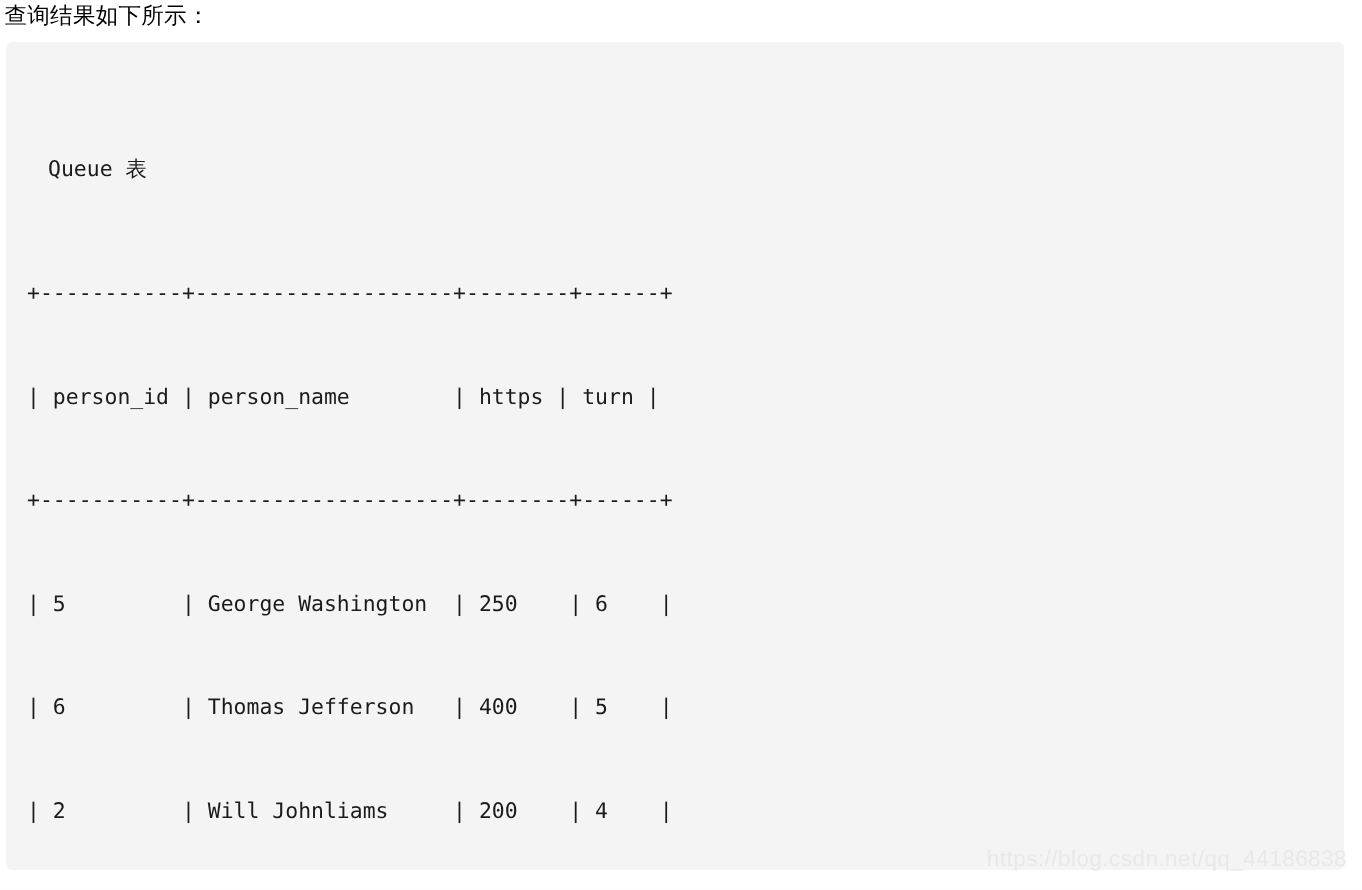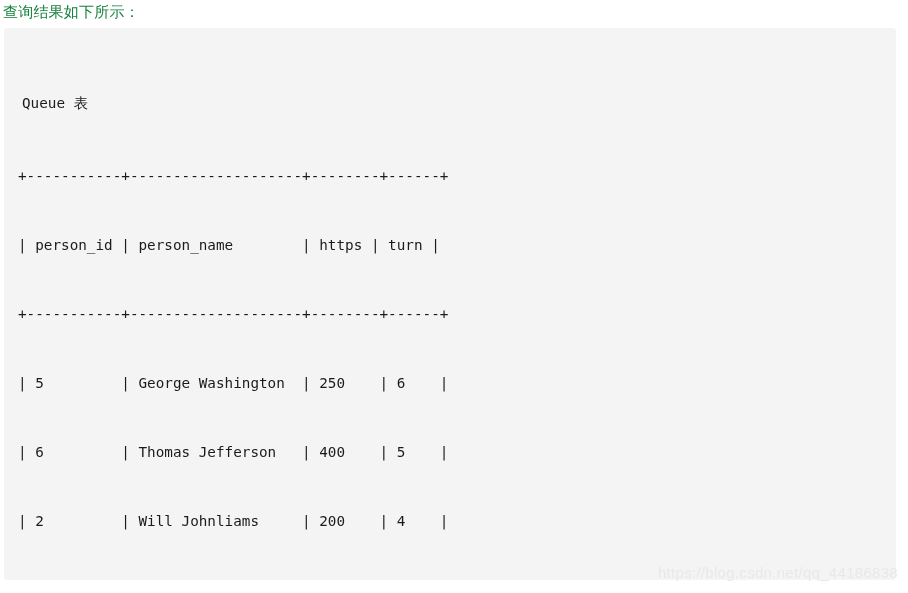--- a/index.html
+++ b/index.html
@@ -17,24 +17,24 @@
   .page {
     position: relative;
     width: 908px;
     height: 593px;
     background: #ffffff;
   }
   .intro-heading {
     position: absolute;
     left: 3px;
     top: 1px;
-    font-family: Liberation Sans, sans-serif;
+    font-family: Liberation Mono, monospace;
     font-size: 15px;
     line-height: 22px;
-    color: #15803d;
+    color: #000000;
     letter-spacing: 0.2px;
     white-space: pre;
   }
   .code-block {
     position: absolute;
     left: 4px;
     top: 28px;
     width: 892px;
     height: 552px;
     background: #f4f4f4;
@@ -46,21 +46,21 @@
   .mono {
     font-family: "DejaVu Sans Mono", "Liberation Mono", monospace;
     font-size: 14.3px;
     line-height: 23px;
     color: #1b1b1b;
     white-space: pre;
     letter-spacing: 0px;
   }
   .section-label {
     display: block;
-    margin: 4px;
+    margin: 14px;
   }
   .ascii-row {
     display: block;
     height: 23px;
   }
   .watermark {
     position: absolute;
     right: 10px;
     bottom: 12px;
     font-family: "Liberation Sans", sans-serif;

